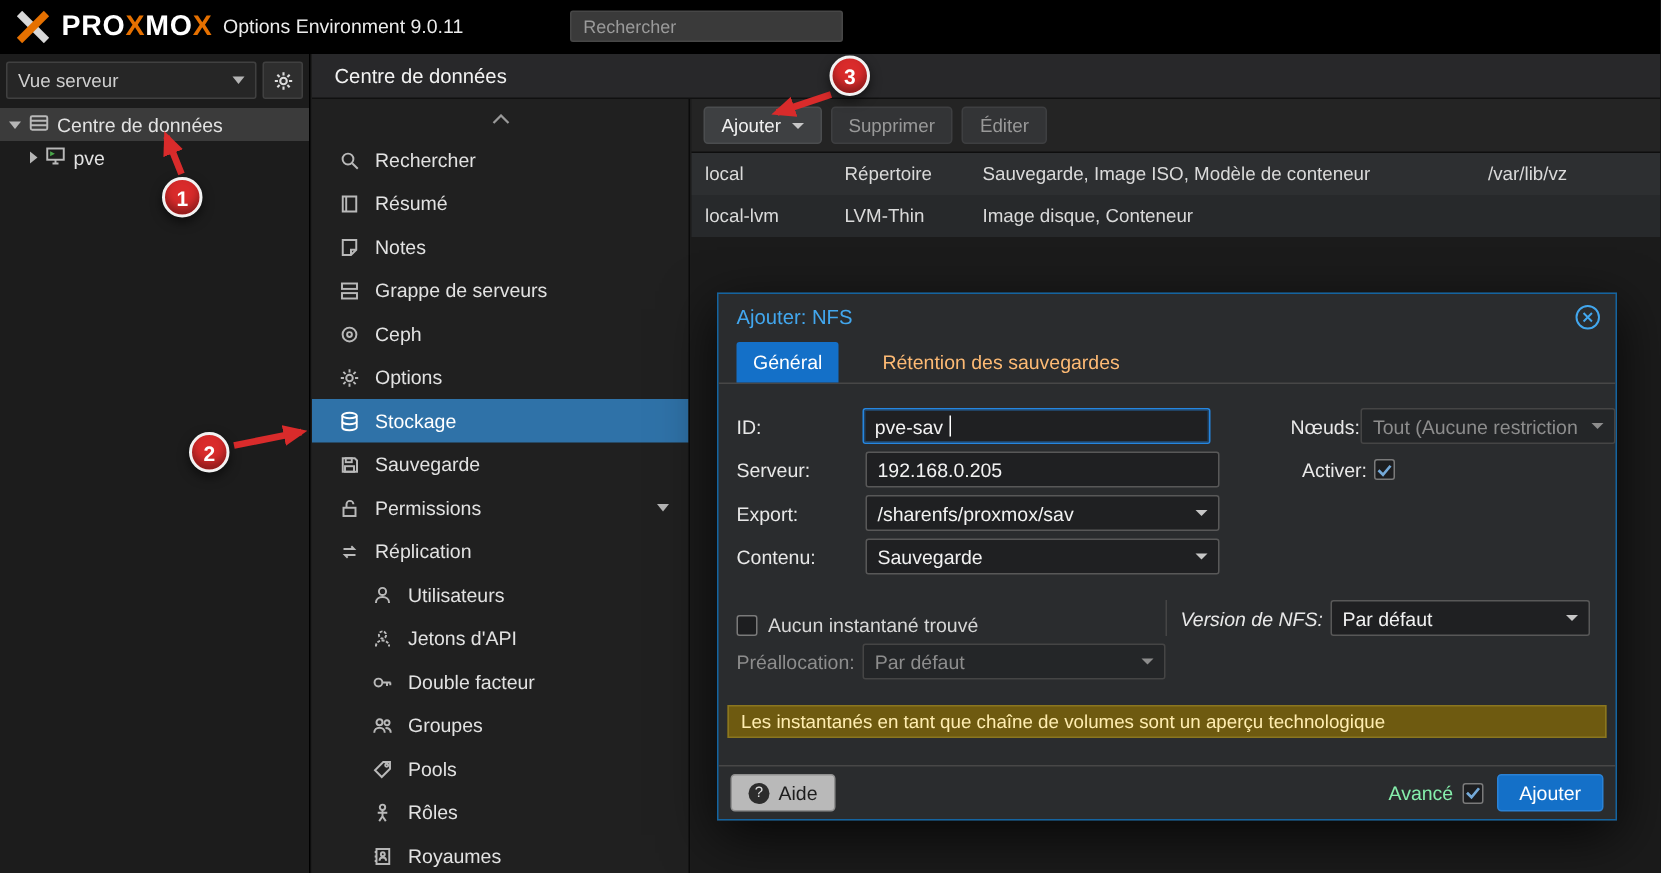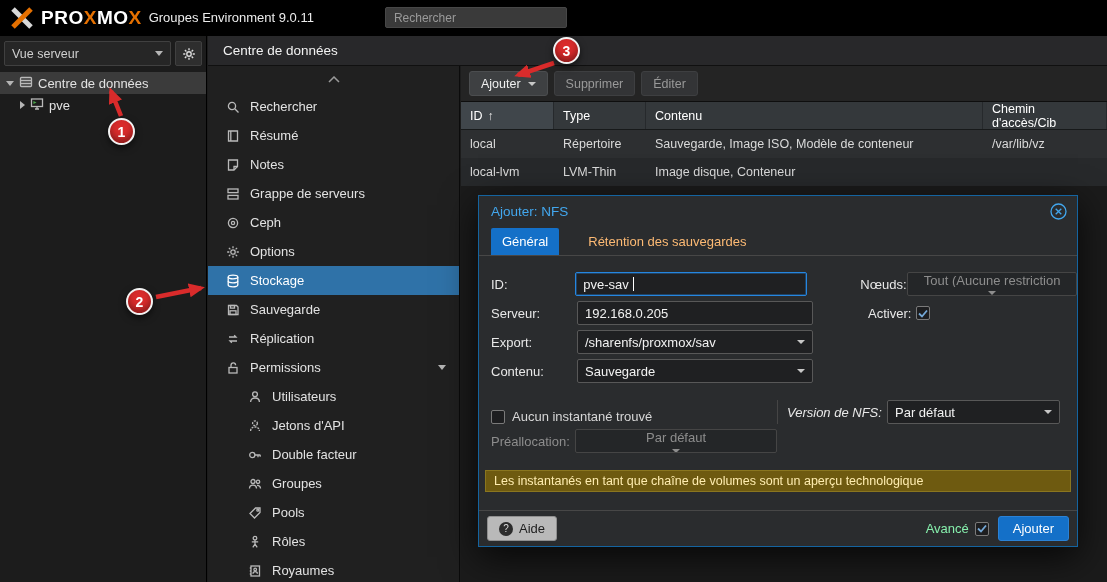--- a/index.html
+++ b/index.html
@@ -62,21 +62,21 @@
   .tabs { display:flex; gap:18px; padding:2px 12px 0; border-bottom:1px solid #474747; align-items:flex-end; height:30px; }
   .tab { padding:6px 11px; font-size:13px; color:#fdba74; }
   .tab.active { background:#1470c8; color:#fff; border-radius:2px 2px 0 0; }
   .form { padding-top:16px; }
   .frow { display:flex; align-items:center; margin-bottom:5px; padding-left:12px; height:24px; }
   .flabel { width:86px; font-size:13px; color:#e8e8e8; }
   .flabel.dim, .dimtext { color:#8d8d8d; }
   .field { height:24px; background:#1f2022; border:1px solid #585858; border-radius:2px; display:flex; align-items:center; justify-content:space-between; padding:0 7px; font-size:13px; color:#f2f2f2; overflow:hidden; white-space:nowrap; gap:4px; }
   .fld-l { width:236px; } .fld-p { width:206px; } .fld-r { width:173px; }
   .field.focused { border-color:#2586e0; box-shadow:0 0 0 1px rgba(37,134,224,.35) inset; }
-  .field.disabled { color:#8d8d8d; background:#242628; border-color:#454545;flex-direction:column; }
+  .field.disabled { color:#8d8d8d; background:#242628; border-color:#454545; }
   .text-caret { width:1px; height:14px; background:#fff; margin-right:auto; }
   .rgap { width:55px; } .rlabel { width:48px; font-size:13px; color:#e8e8e8; }
   .adv { display:flex; margin-top:17px; align-items:flex-start; }
   .adv-left { width:298px; }
   .adv-right { border-left:1px solid #454545; padding-left:9px; display:flex; align-items:center; height:24px; }
   .vlabel { width:100px; font-size:13px; color:#e8e8e8;font-style:italic; }
   .chk { width:14px; height:14px; border:1px solid #7a7a7a; background:#1d1e20; display:inline-flex; align-items:center; justify-content:center; border-radius:2px; flex:none; }
   .chkrow { display:flex; align-items:flex-end; gap:7px; height:24px; margin-bottom:5px; padding-left:12px; }
   .warn { margin:12px 6px 0; background:#6e5a10; border:1px solid #8a761f; color:#ffedb0; font-size:12.5px; padding:3px 8px; height:22px; display:flex; align-items:center; overflow:hidden; white-space:nowrap; }
   .mfooter { position:absolute; left:0; right:0; bottom:0; height:36px; border-top:1px solid #474747; display:flex; align-items:center; padding:0 8px; gap:9px; }
@@ -94,21 +94,21 @@
 <body>
 
 <div class="screen">
 
   <div class="topbar">
     <svg class="logo-mark" viewBox="0 0 24 22">
       <path d="M3 2 L21 20" stroke="#d8d8d8" stroke-width="5"></path>
       <path d="M21 2 L3 20" stroke="#e57000" stroke-width="5"></path>
     </svg>
     <div class="logo-text"><span>PRO</span><span class="ox">X</span><span>MO</span><span class="ox">X</span></div>
-    <div class="tb-subtitle">Groupes Environment 9.0.11</div>
+    <div class="tb-subtitle">Options Environment 9.0.11</div>
     <input class="tb-search" placeholder="Rechercher" style="">
   </div>
 
   <div class="sidebar">
     <div class="view-row">
       <div class="view-select">
         <span>Vue serveur</span>
         <span class="tri-down"></span>
       </div>
       <div class="gear-btn">
@@ -222,34 +222,34 @@
             <path d="M2.5 2.5h8L12 4v7.5H2.5z"></path>
             <rect x="4.5" y="2.5" width="4" height="2.6"></rect>
             <rect x="4" y="7.8" width="6" height="3.7"></rect>
           </svg>
         </span>
       <span>Sauvegarde</span>
     </div>
     <div class="nav-item">
       <span class="nico">
           <svg width="14" height="14" viewBox="0 0 14 14">
-            <path d="M3 5h7l-1.8-1.8 M11 9H4l1.8 1.8"></path>
-          </svg>
-        </span>
-      <span>Réplication</span>
-    </div>
-    <div class="nav-item">
-      <span class="nico">
-          <svg width="14" height="14" viewBox="0 0 14 14">
             <rect x="3" y="6.5" width="8" height="5.5"></rect>
             <path d="M5 6.5V4.2a2.3 2.3 0 0 1 4.6 0"></path>
           </svg>
         </span>
       <span>Permissions</span>
       <span class="exp-caret tri-down"></span>
+    </div>
+    <div class="nav-item">
+      <span class="nico">
+          <svg width="14" height="14" viewBox="0 0 14 14">
+            <path d="M3 5h7l-1.8-1.8 M11 9H4l1.8 1.8"></path>
+          </svg>
+        </span>
+      <span>Réplication</span>
     </div>
     <div class="nav-item sub">
       <span class="nico">
           <svg width="14" height="14" viewBox="0 0 14 14">
             <circle cx="7" cy="4.3" r="2.4"></circle>
             <path d="M2.6 12c0-2.6 2-4 4.4-4s4.4 1.4 4.4 4"></path>
           </svg>
         </span>
       <span>Utilisateurs</span>
     </div>
@@ -318,35 +318,20 @@
       <div class="btn">
         <span>Ajouter</span>
         <span class="tri-sm"></span>
       </div>
       <div class="btn disabled">
         <span>Supprimer</span>
       </div>
       <div class="btn disabled">
         <span>Éditer</span>
       </div>
-    </div>
-    <div class="tbl-head">
-      <div class="th sorted c0">
-        <span>ID</span>
-        <span class="sort-arrow">↑</span>
-      </div>
-      <div class="th c1">
-          <span>Type</span>
-        </div>
-      <div class="th c2">
-          <span>Contenu</span>
-        </div>
-      <div class="th c3">
-          <span>Chemin d'accès/Cib</span>
-        </div>
     </div>
     <div class="trow odd">
       <div class="td c0">local</div>
       <div class="td c1">Répertoire</div>
       <div class="td c2">Sauvegarde, Image ISO, Modèle de conteneur</div>
       <div class="td c3">/var/lib/vz</div>
     </div>
     <div class="trow even">
       <div class="td c0">local-lvm</div>
       <div class="td c1">LVM-Thin</div>

